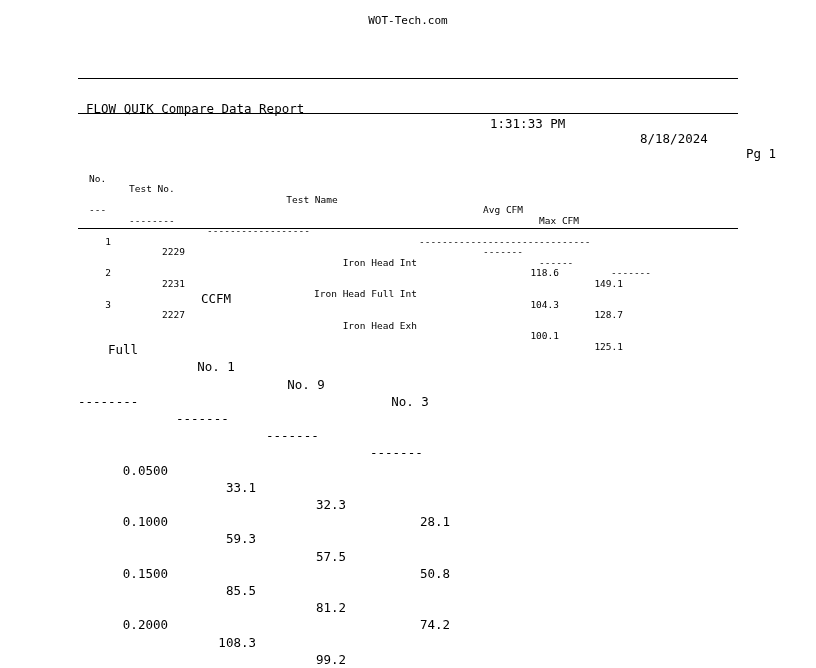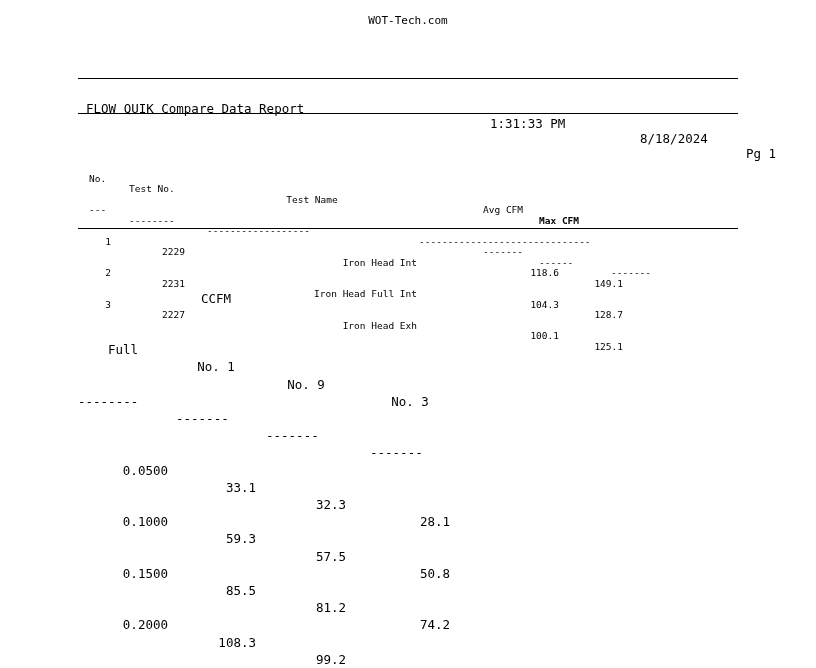--- a/index.html
+++ b/index.html
@@ -78,21 +78,21 @@
   .summary .c-testno  { position: absolute; left: 40px;  width: 60px; text-align: center; }
   .summary .c-name    { position: absolute; left: 118px; width: 210px; text-align: center; }
   .summary .c-dash4   { position: absolute; left: 330px; width: 142px; text-align: left; }
   .summary .c-avg     { position: absolute; left: 396px; width: 74px; text-align: right; }
   .summary .c-max     { position: absolute; left: 478px; width: 62px; text-align: right; }
   .summary .c-extra   { position: absolute; left: 522px; width: 80px; text-align: left; }
 
   .summary .hdr .c-no     { text-align: left; }
   .summary .hdr .c-testno { text-align: left; }
   .summary .hdr .c-avg    { text-align: left; left: 394px; }
-  .summary .hdr .c-max    { text-align: left; left: 450px; font-weight: bold; }
+  .summary .hdr .c-max    { text-align: left; left: 450px; }
 
   .summary .dashrow { letter-spacing: 0px; }
   .summary .dashrow .c-no     { text-align: left; }
   .summary .dashrow .c-testno { text-align: left; }
   .summary .dashrow .c-name   { text-align: left; left: 118px; }
   .summary .dashrow .c-avg    { text-align: left; left: 394px; }
   .summary .dashrow .c-max    { text-align: left; left: 450px; }
   .summary .dashrow .c-extra  { text-align: left; left: 522px; }
 
   .summary .datarow { font-size: 9.5px; }

